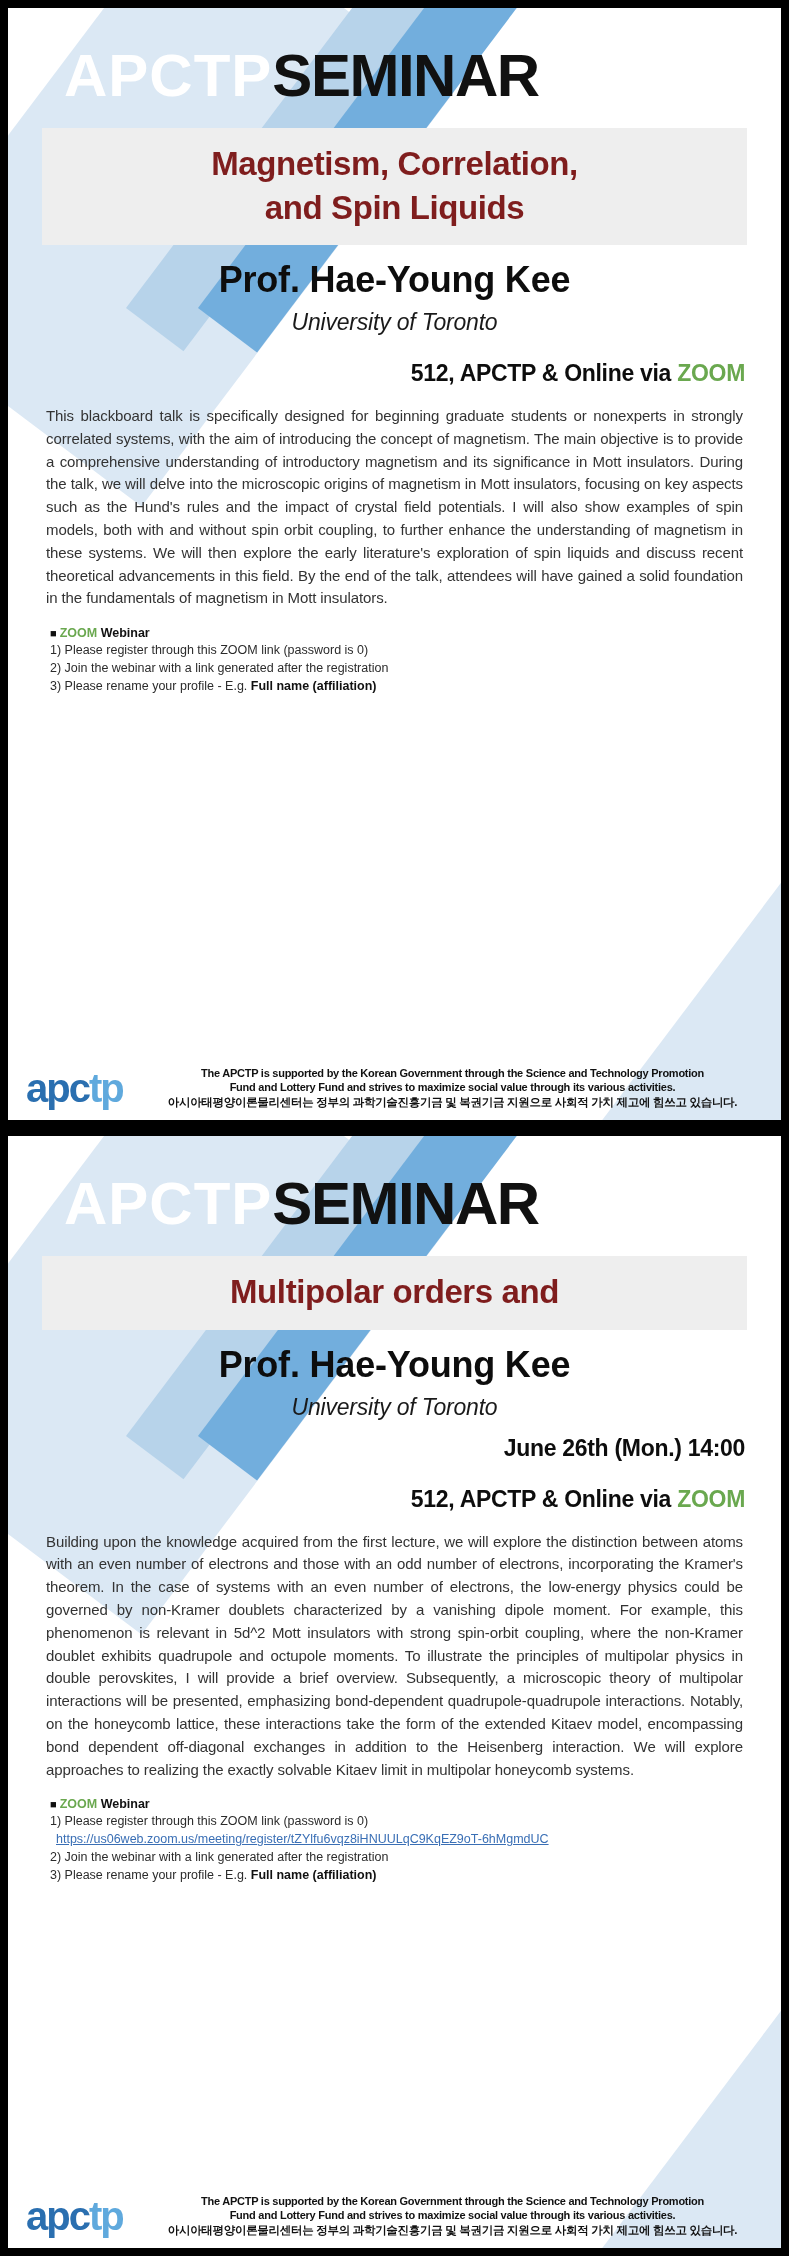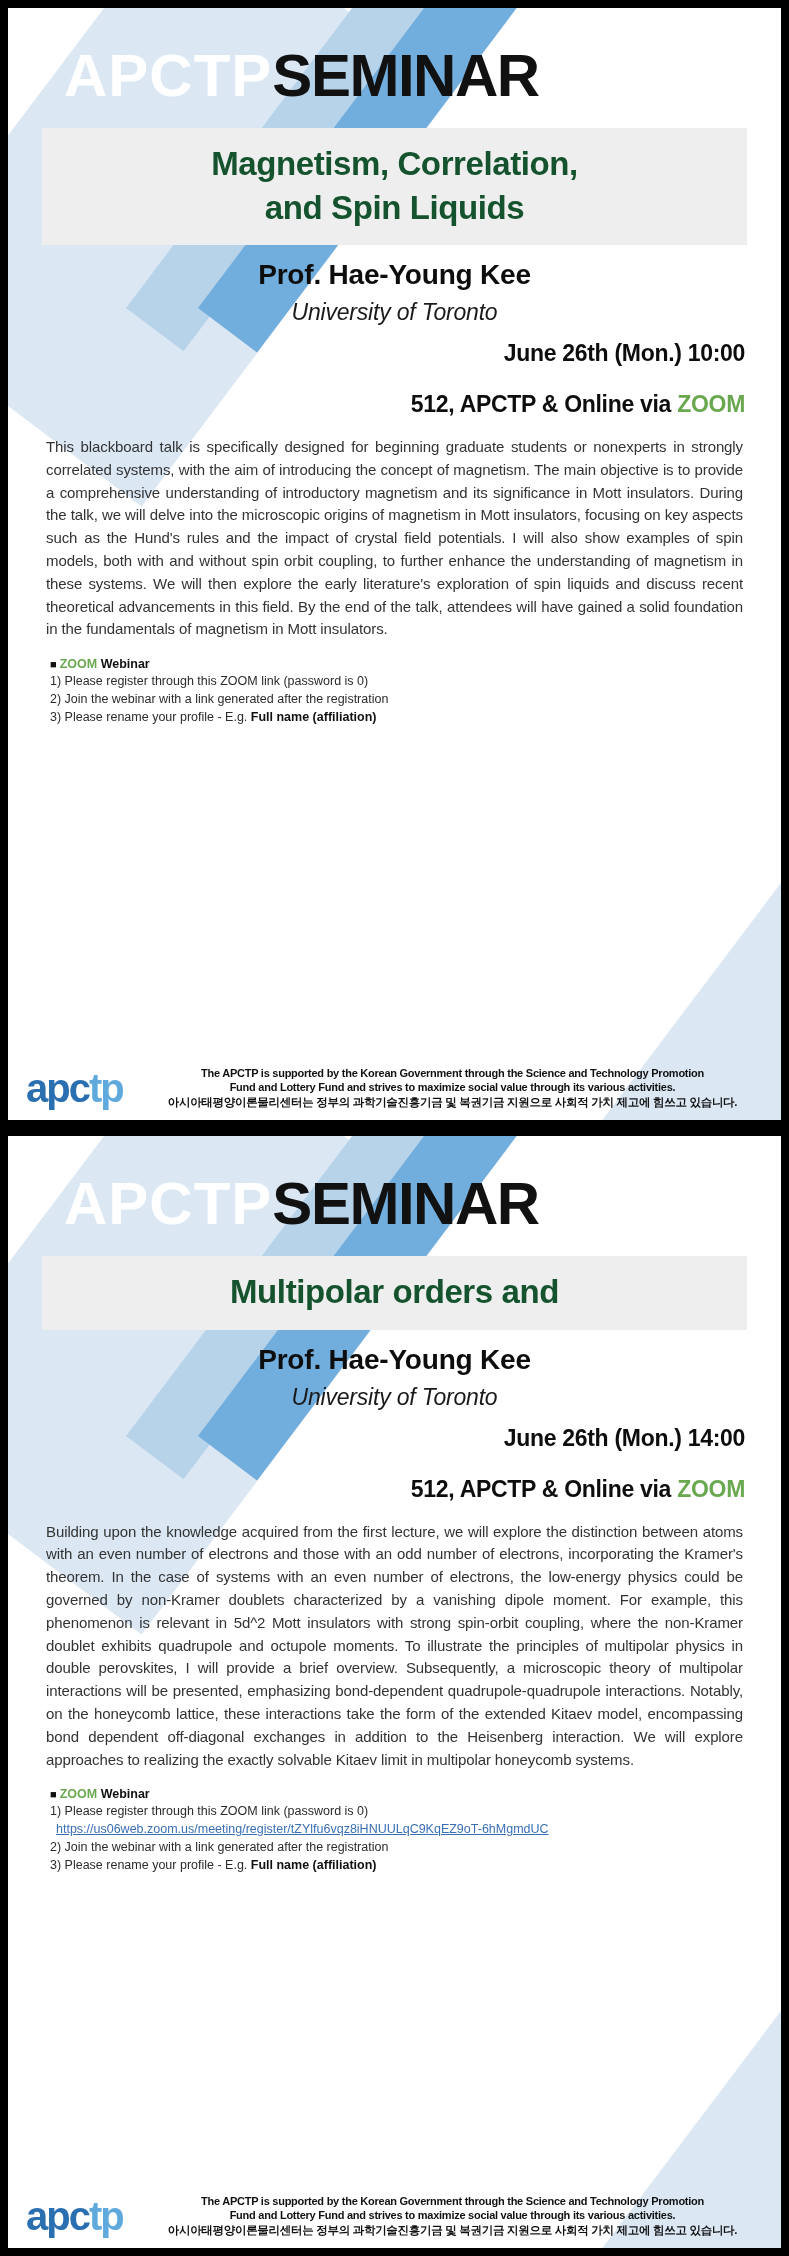--- a/index.html
+++ b/index.html
@@ -110,29 +110,29 @@
   
   .title-band {
     margin: 22px 8px 0 8px;
     background: #eeeeee;
     padding: 14px 10px 16px 10px;
     text-align: center;
   }
   .title-line {
     font-size: 33px;
     font-weight: 700;
-    color: #14532d;
+    color: #7f1d1d;
     line-height: 1.32;
     letter-spacing: -0.4px;
   }
 
   
   .speaker {
     text-align: center;
-    font-size: 28px;
+    font-size: 36px;
     font-weight: 700;
     color: #0d0d0d;
     margin-top: 14px;
     letter-spacing: -0.2px;
   }
   .affiliation {
     text-align: center;
     font-size: 23px;
     font-style: italic;
     font-weight: 300;
@@ -279,21 +279,20 @@
         </div>
 
         <div class="title-band">
           <div class="title-line">Magnetism, Correlation,</div>
           <div class="title-line">and Spin Liquids</div>
         </div>
 
         <div class="speaker">Prof. Hae-Young Kee</div>
         <div class="affiliation">University of Toronto</div>
 
-        <div class="datetime">June 26th (Mon.) 10:00</div>
         <div class="venue"><span>512, APCTP &amp; Online via </span><span class="zoom-word">ZOOM</span></div>
 
         <div class="abstract">This blackboard talk is specifically designed for beginning graduate students or nonexperts in strongly correlated systems, with the aim of introducing the concept of magnetism. The main objective is to provide a comprehensive understanding of introductory magnetism and its significance in Mott insulators. During the talk, we will delve into the microscopic origins of magnetism in Mott insulators, focusing on key aspects such as the Hund's rules and the impact of crystal field potentials. I will also show examples of spin models, both with and without spin orbit coupling, to further enhance the understanding of magnetism in these systems. We will then explore the early literature's exploration of spin liquids and discuss recent theoretical advancements in this field. By the end of the talk, attendees will have gained a solid foundation in the fundamentals of magnetism in Mott insulators.</div>
 
         <div class="webinar">
           <div class="webinar-head"><span class="sq">■</span><span class="zoom-word">ZOOM</span> <span>Webinar</span></div>
           <div class="webinar-line">1) Please register through this ZOOM link (password is 0)</div>
           <div class="webinar-line">2) Join the webinar with a link generated after the registration</div>
           <div class="webinar-line"><span>3) Please rename your profile - E.g. </span><b>Full name (affiliation)</b></div>
         </div>

